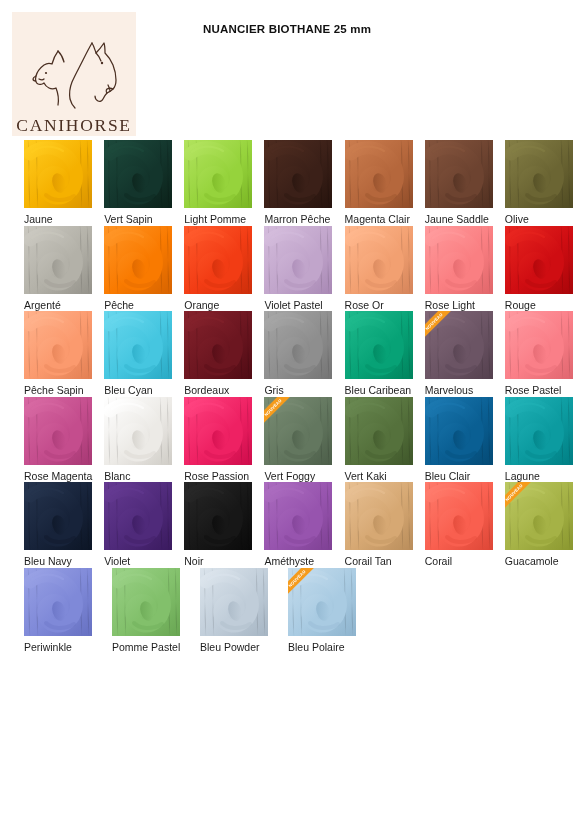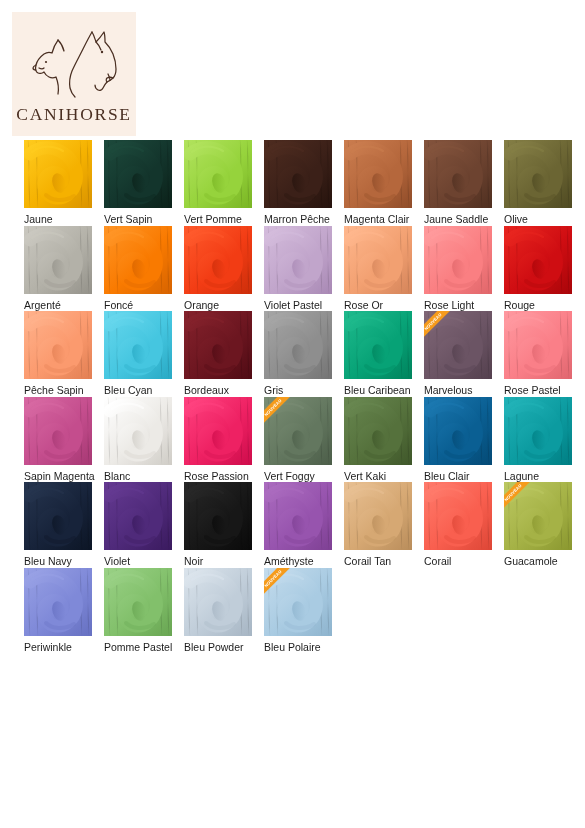--- a/index.html
+++ b/index.html
@@ -26,21 +26,21 @@
     left: 12px;
     top: 12px;
     width: 124px;
     height: 124px;
     background: #faefe6;
     display: flex;
     flex-direction: column;
     align-items: center;
     justify-content: flex-start;
     box-sizing: border-box;
-    padding-top: 14px;
+    padding-top: 25px;
   }
   #logo-art { width: 104px; height: 74px; display: block; }
   #logo-wordmark {
     font-family: "Liberation Serif", serif;
     font-size: 17.5px;
     letter-spacing: 1.7px;
     color: #4a2f22;
     margin-top: 4px;
     white-space: nowrap;
   }
@@ -58,21 +58,21 @@
   
   #grid { position: relative; padding: 0 0 0 0; }
   .swatch-row {
     display: flex;
     align-items: flex-start;
     padding-left: 24px;
     box-sizing: border-box;
   }
   .swatch-cell {
     width: 79px;
-    margin-right: 1px;
+    margin-right: 9px;
     display: flex;
     flex-direction: column;
     align-items: flex-start;
     box-sizing: border-box;
   }
   .swatch-img {
     position: relative;
     width: 68px;
     height: 68px;
     overflow: hidden;
@@ -134,20 +134,21 @@
                  C80 64 78 65 76 64 C74 63 73 61 73 59"></path>
         <path d="M91 52 C89 51 87 51 85 52 C84 53 84 55 85 56"></path>
         <circle cx="80" cy="26" r="1.2" fill="#4a2f22" stroke="none"></circle>
         <path d="M74 16 C76 18 78 21 79 24"></path>
         <path d="M86 48 C87 50 88 52 88 54"></path>
       </g>
     </svg>
     <div id="logo-wordmark">CANIHORSE</div>
   </div>
 
+  <div id="doc-title">NUANCIER BIOTHANE 25 mm</div>
 </div>
 
 <div id="grid">
     <div class="swatch-row">
       <div class="swatch-cell">
         <div class="swatch-img" style="background: rgb(245, 177, 0);">
           <svg viewBox="0 0 68 68" preserveAspectRatio="none">
             <defs>
               <linearGradient id="bgg0_0" x1="0" y1="0" x2="1" y2="1">
                 <stop offset="0%" stop-color="#ffcc1f"></stop>
@@ -235,21 +236,21 @@
               <path d="M12 0 C15 22 11 44 14 68"></path>
               <path d="M56 0 C59 22 55 44 58 68"></path>
               <path d="M63 0 C66 22 62 44 65 68"></path>
             </g>
             <path d="M6 14 C14 7 26 6 36 11 C48 17 54 29 52 41 C50 52 41 59 32 58 C24 57 19 50 20 42 C21 35 27 31 33 33 C37 34 39 38 38 42" fill="none" stroke="url(#stg0_2)" stroke-width="13" stroke-linecap="round"></path>
             <ellipse cx="35" cy="43" rx="6.5" ry="10" transform="rotate(-18 35 43)" fill="url(#ing0_2)" opacity="0.85"></ellipse>
             <path d="M8 12 C17 5 29 5 39 11" fill="none" stroke="#b2e35e" stroke-width="2.4" opacity="0.55" stroke-linecap="round"></path>
             <path d="M22 55 C28 61 40 62 50 56" fill="none" stroke="#79b524" stroke-width="4" opacity="0.3" stroke-linecap="round"></path>
           </svg>
         </div>
-        <div class="swatch-label">Vert Pomme</div>
+        <div class="swatch-label">Light Pomme</div>
       </div>
       <div class="swatch-cell">
         <div class="swatch-img" style="background: rgb(59, 32, 24);">
           <svg viewBox="0 0 68 68" preserveAspectRatio="none">
             <defs>
               <linearGradient id="bgg0_3" x1="0" y1="0" x2="1" y2="1">
                 <stop offset="0%" stop-color="#4e2c20"></stop>
                 <stop offset="55%" stop-color="#3b2018"></stop>
                 <stop offset="100%" stop-color="#26130d"></stop>
               </linearGradient>
@@ -435,21 +436,21 @@
               <path d="M12 0 C15 22 11 44 14 68"></path>
               <path d="M56 0 C59 22 55 44 58 68"></path>
               <path d="M63 0 C66 22 62 44 65 68"></path>
             </g>
             <path d="M6 14 C14 7 26 6 36 11 C48 17 54 29 52 41 C50 52 41 59 32 58 C24 57 19 50 20 42 C21 35 27 31 33 33 C37 34 39 38 38 42" fill="none" stroke="url(#stg1_1)" stroke-width="13" stroke-linecap="round"></path>
             <ellipse cx="35" cy="43" rx="6.5" ry="10" transform="rotate(-18 35 43)" fill="url(#ing1_1)" opacity="0.85"></ellipse>
             <path d="M8 12 C17 5 29 5 39 11" fill="none" stroke="#ff9526" stroke-width="2.4" opacity="0.55" stroke-linecap="round"></path>
             <path d="M22 55 C28 61 40 62 50 56" fill="none" stroke="#d66300" stroke-width="4" opacity="0.3" stroke-linecap="round"></path>
           </svg>
         </div>
-        <div class="swatch-label">Foncé</div>
+        <div class="swatch-label">Pêche</div>
       </div>
       <div class="swatch-cell">
         <div class="swatch-img" style="background: rgb(242, 60, 20);">
           <svg viewBox="0 0 68 68" preserveAspectRatio="none">
             <defs>
               <linearGradient id="bgg1_2" x1="0" y1="0" x2="1" y2="1">
                 <stop offset="0%" stop-color="#ff5a2c"></stop>
                 <stop offset="55%" stop-color="#f23c14"></stop>
                 <stop offset="100%" stop-color="#cc2e0a"></stop>
               </linearGradient>
@@ -871,21 +872,21 @@
               <path d="M12 0 C15 22 11 44 14 68"></path>
               <path d="M56 0 C59 22 55 44 58 68"></path>
               <path d="M63 0 C66 22 62 44 65 68"></path>
             </g>
             <path d="M6 14 C14 7 26 6 36 11 C48 17 54 29 52 41 C50 52 41 59 32 58 C24 57 19 50 20 42 C21 35 27 31 33 33 C37 34 39 38 38 42" fill="none" stroke="url(#stg3_0)" stroke-width="13" stroke-linecap="round"></path>
             <ellipse cx="35" cy="43" rx="6.5" ry="10" transform="rotate(-18 35 43)" fill="url(#ing3_0)" opacity="0.85"></ellipse>
             <path d="M8 12 C17 5 29 5 39 11" fill="none" stroke="#d768a2" stroke-width="2.4" opacity="0.55" stroke-linecap="round"></path>
             <path d="M22 55 C28 61 40 62 50 56" fill="none" stroke="#a63873" stroke-width="4" opacity="0.3" stroke-linecap="round"></path>
           </svg>
         </div>
-        <div class="swatch-label">Sapin Magenta</div>
+        <div class="swatch-label">Rose Magenta</div>
       </div>
       <div class="swatch-cell">
         <div class="swatch-img" style="background: rgb(236, 234, 230);">
           <svg viewBox="0 0 68 68" preserveAspectRatio="none">
             <defs>
               <linearGradient id="bgg3_1" x1="0" y1="0" x2="1" y2="1">
                 <stop offset="0%" stop-color="#ffffff"></stop>
                 <stop offset="55%" stop-color="#eceae6"></stop>
                 <stop offset="100%" stop-color="#cfccc6"></stop>
               </linearGradient>

